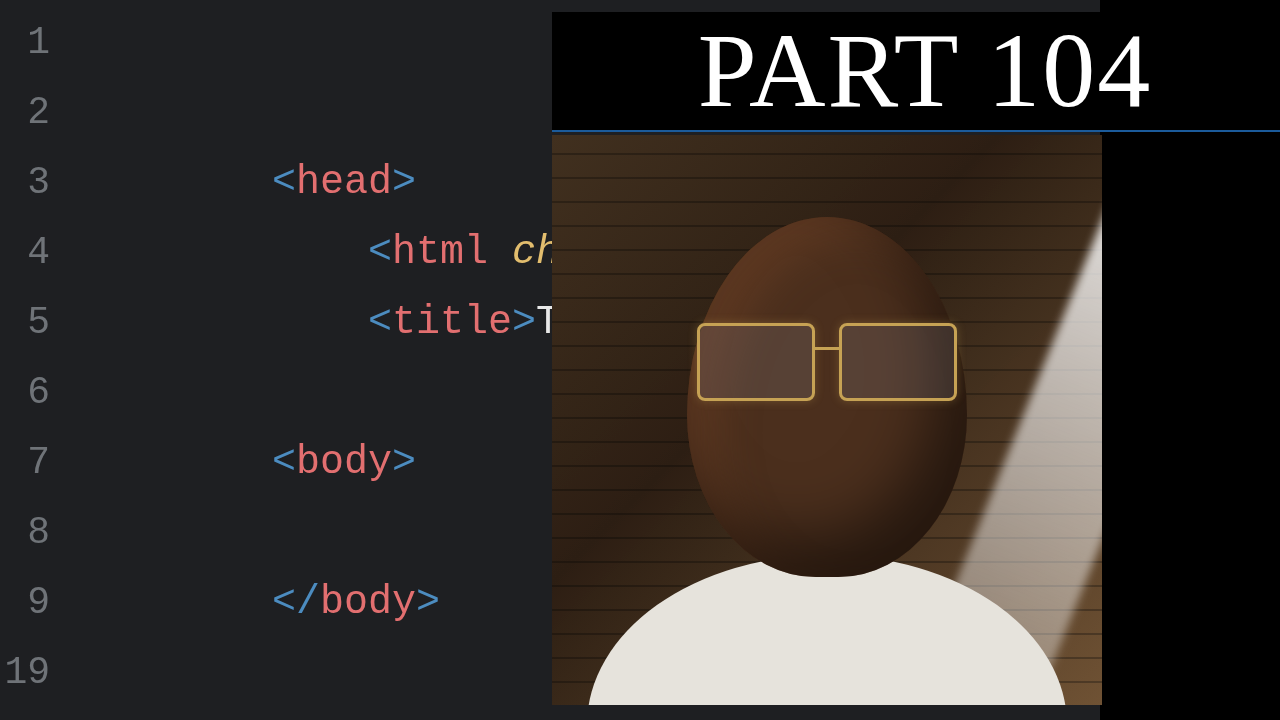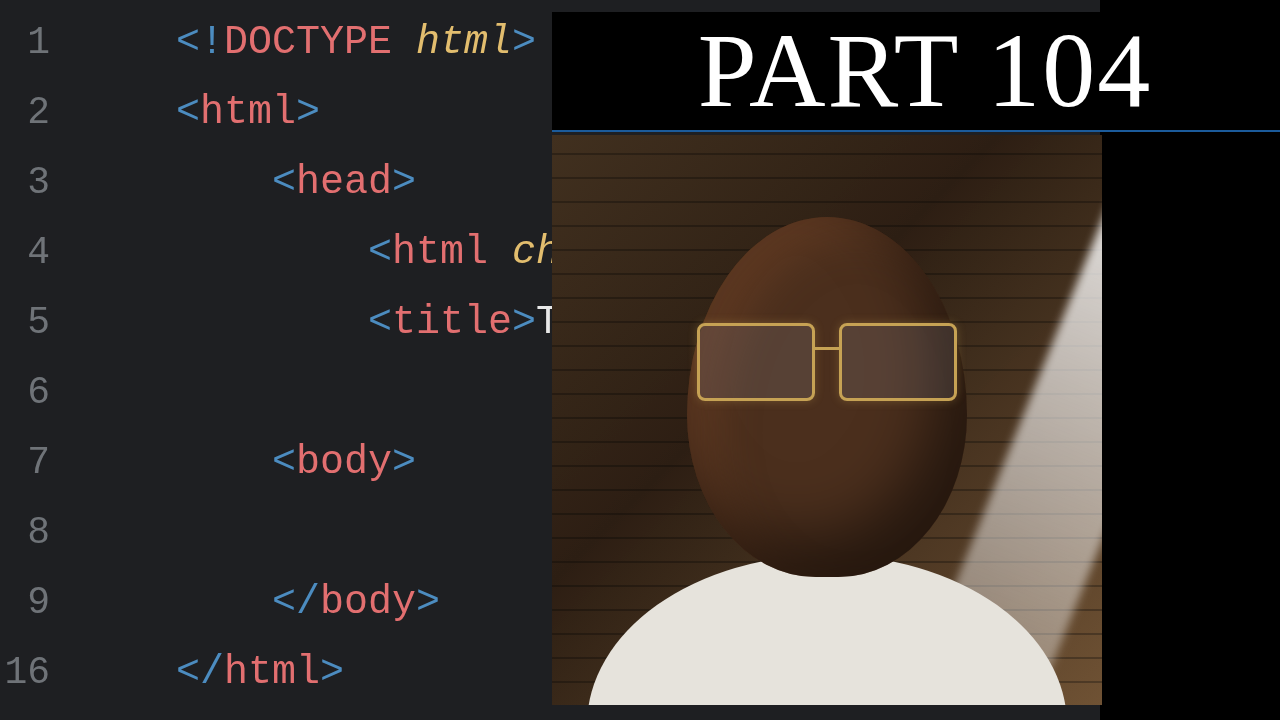--- a/index.html
+++ b/index.html
@@ -130,25 +130,23 @@
       background:#000;
     }
   </style>
 </head>
 <body>
 
 <div class="editor">
   <div class="code-lines">
       <div class="line">
         <div class="lineno">1</div>
-        <div class="code">    <span class="pun">&lt;!</span><span class="decl">DOCTYPE </span><span class="attr">html</span><span class="pun">&gt;</span></div>
       </div>
       <div class="line">
         <div class="lineno">2</div>
-        <div class="code">    <span class="pun">&lt;</span><span class="tag">html</span><span class="pun">&gt;</span></div>
       </div>
       <div class="line">
         <div class="lineno">3</div>
         <div class="code">        <span class="pun">&lt;</span><span class="tag">head</span><span class="pun">&gt;</span></div>
       </div>
       <div class="line">
         <div class="lineno">4</div>
         <div class="code">            <span class="pun">&lt;</span><span class="tag">html </span><span class="attr">charse</span></div>
       </div>
       <div class="line">
@@ -164,22 +162,21 @@
       </div>
       <div class="line">
         <div class="lineno">8</div>
         <div class="code">    </div>
       </div>
       <div class="line">
         <div class="lineno">9</div>
         <div class="code">        <span class="pun">&lt;/</span><span class="tag">body</span><span class="pun">&gt;</span></div>
       </div>
       <div class="line">
-        <div class="lineno">16</div>
-        <div class="code">    <span class="pun">&lt;/</span><span class="tag">html</span><span class="pun">&gt;</span></div>
+        <div class="lineno">19</div>
       </div>
     </div>
 </div>
 
 <div class="right-black"></div>
 
 <div class="title-overlay">
   <span>PART 104</span>
 </div>
 

